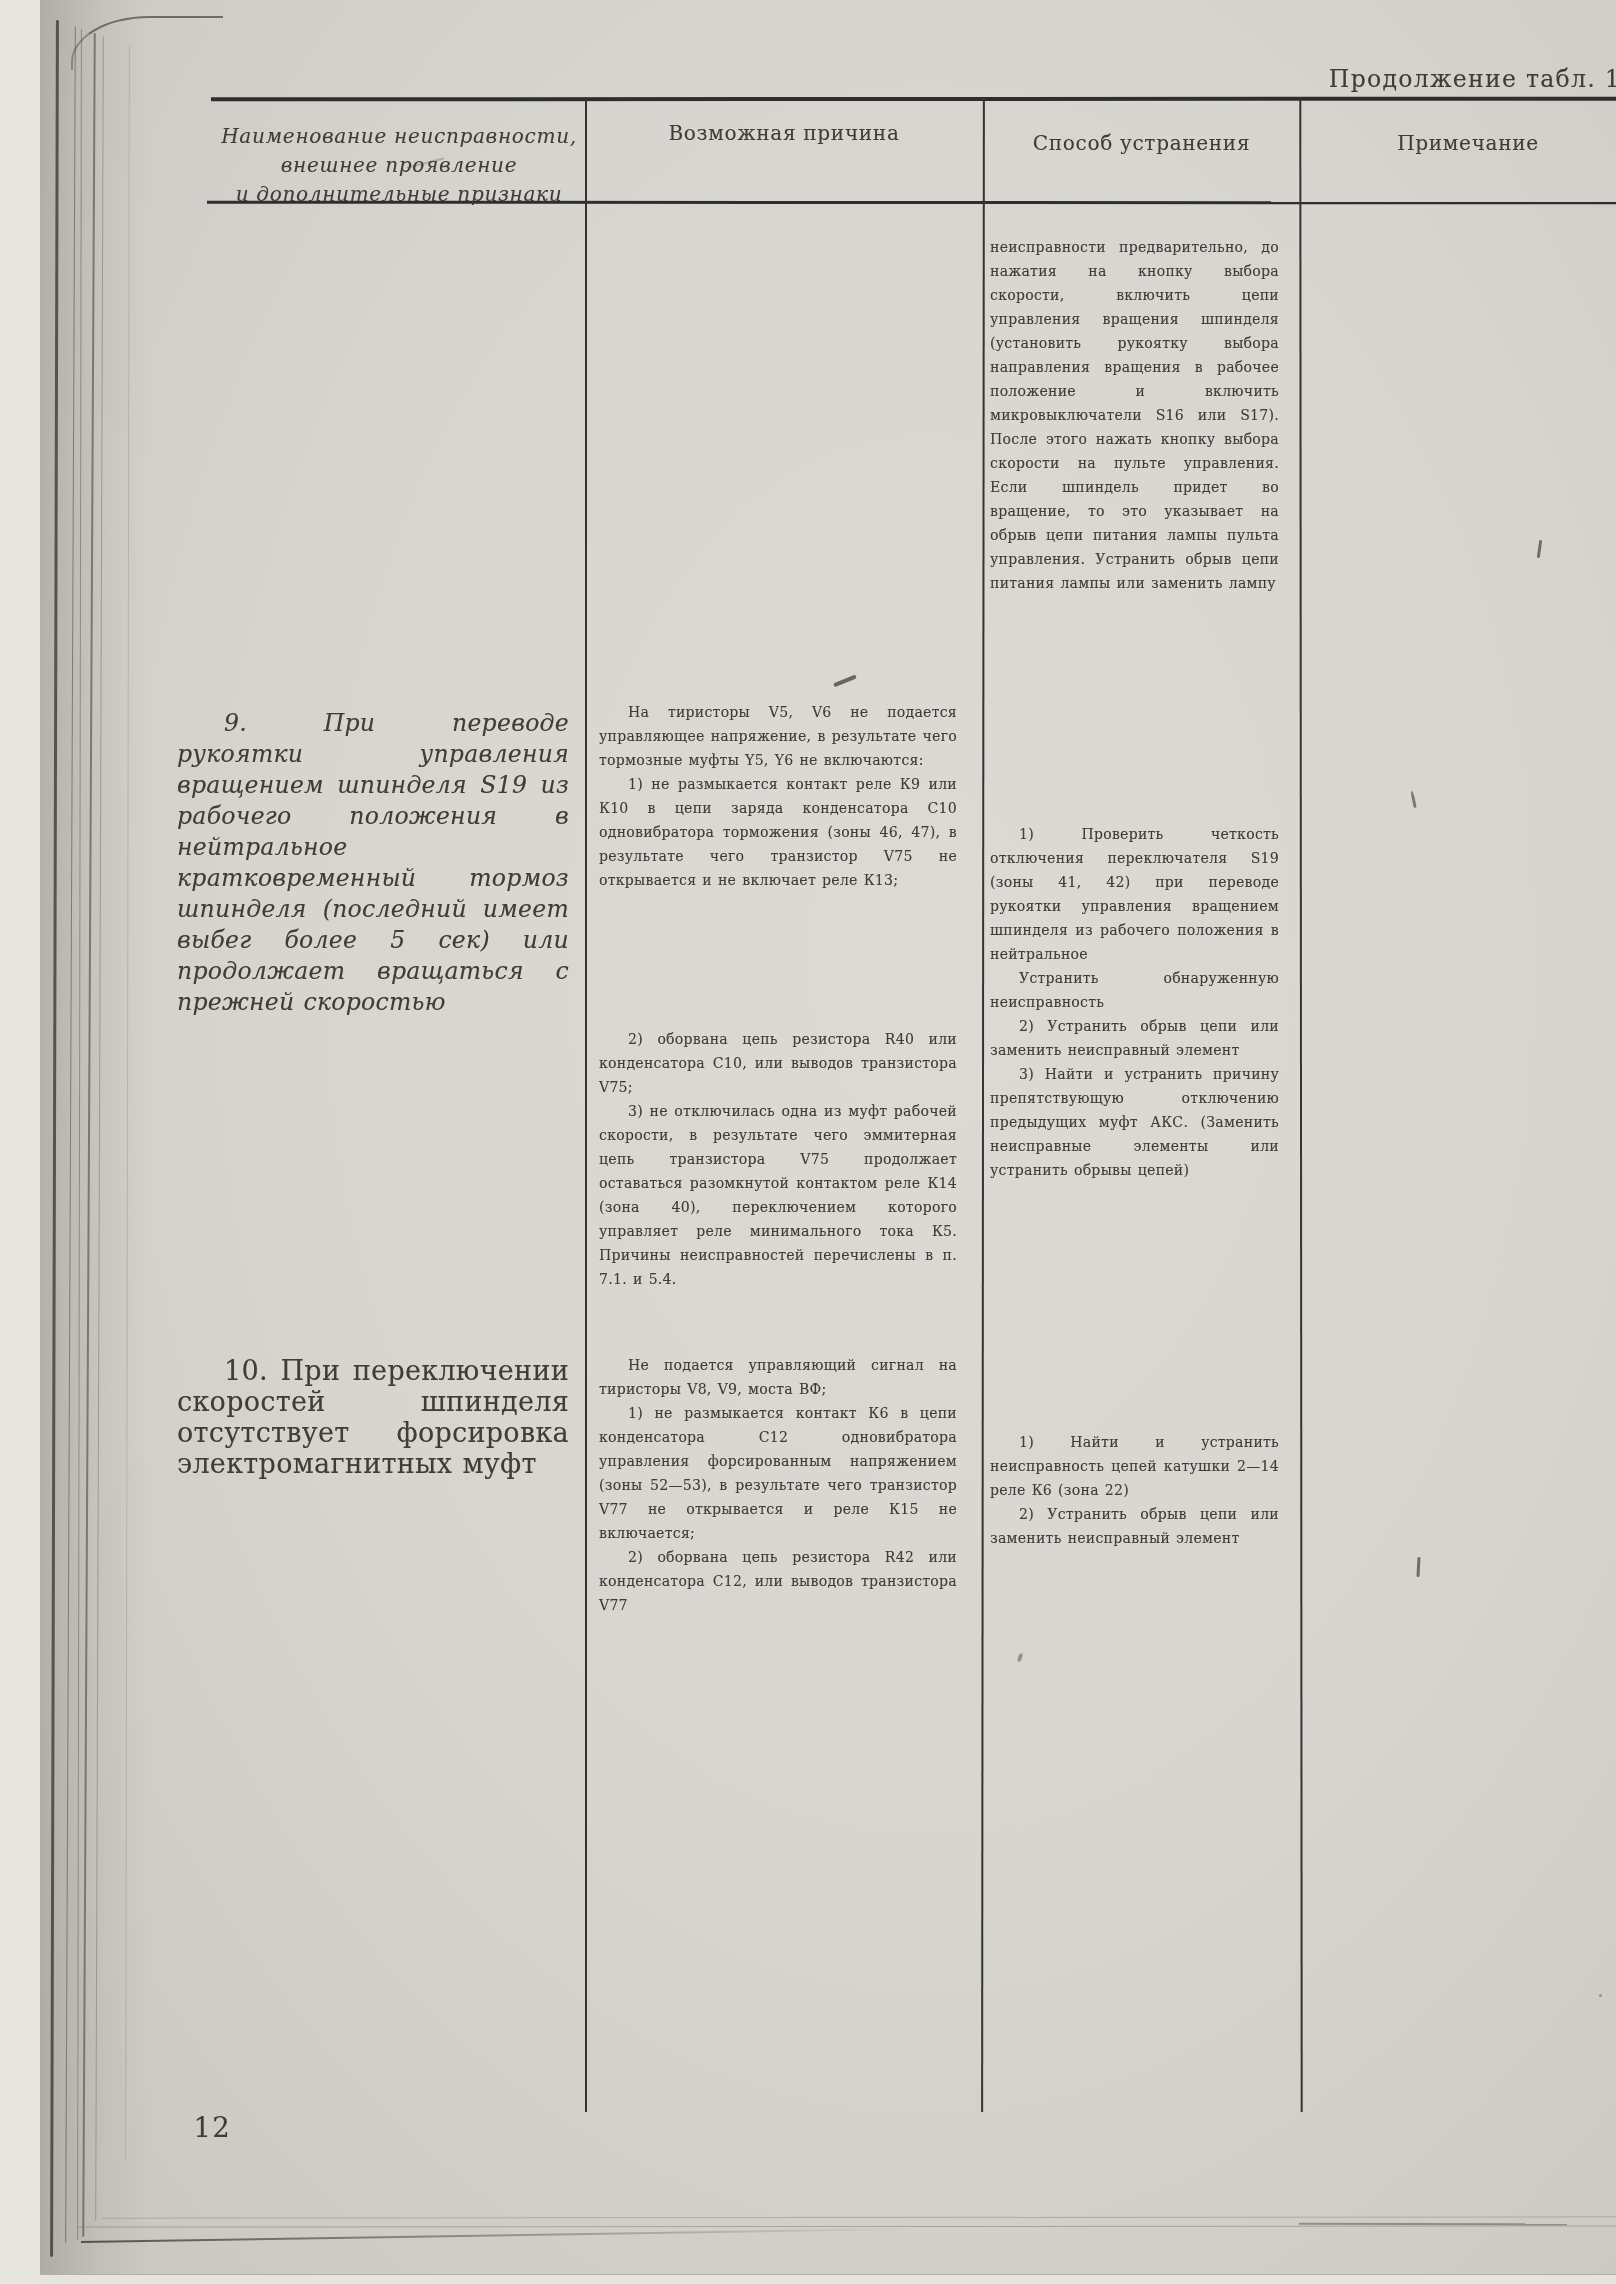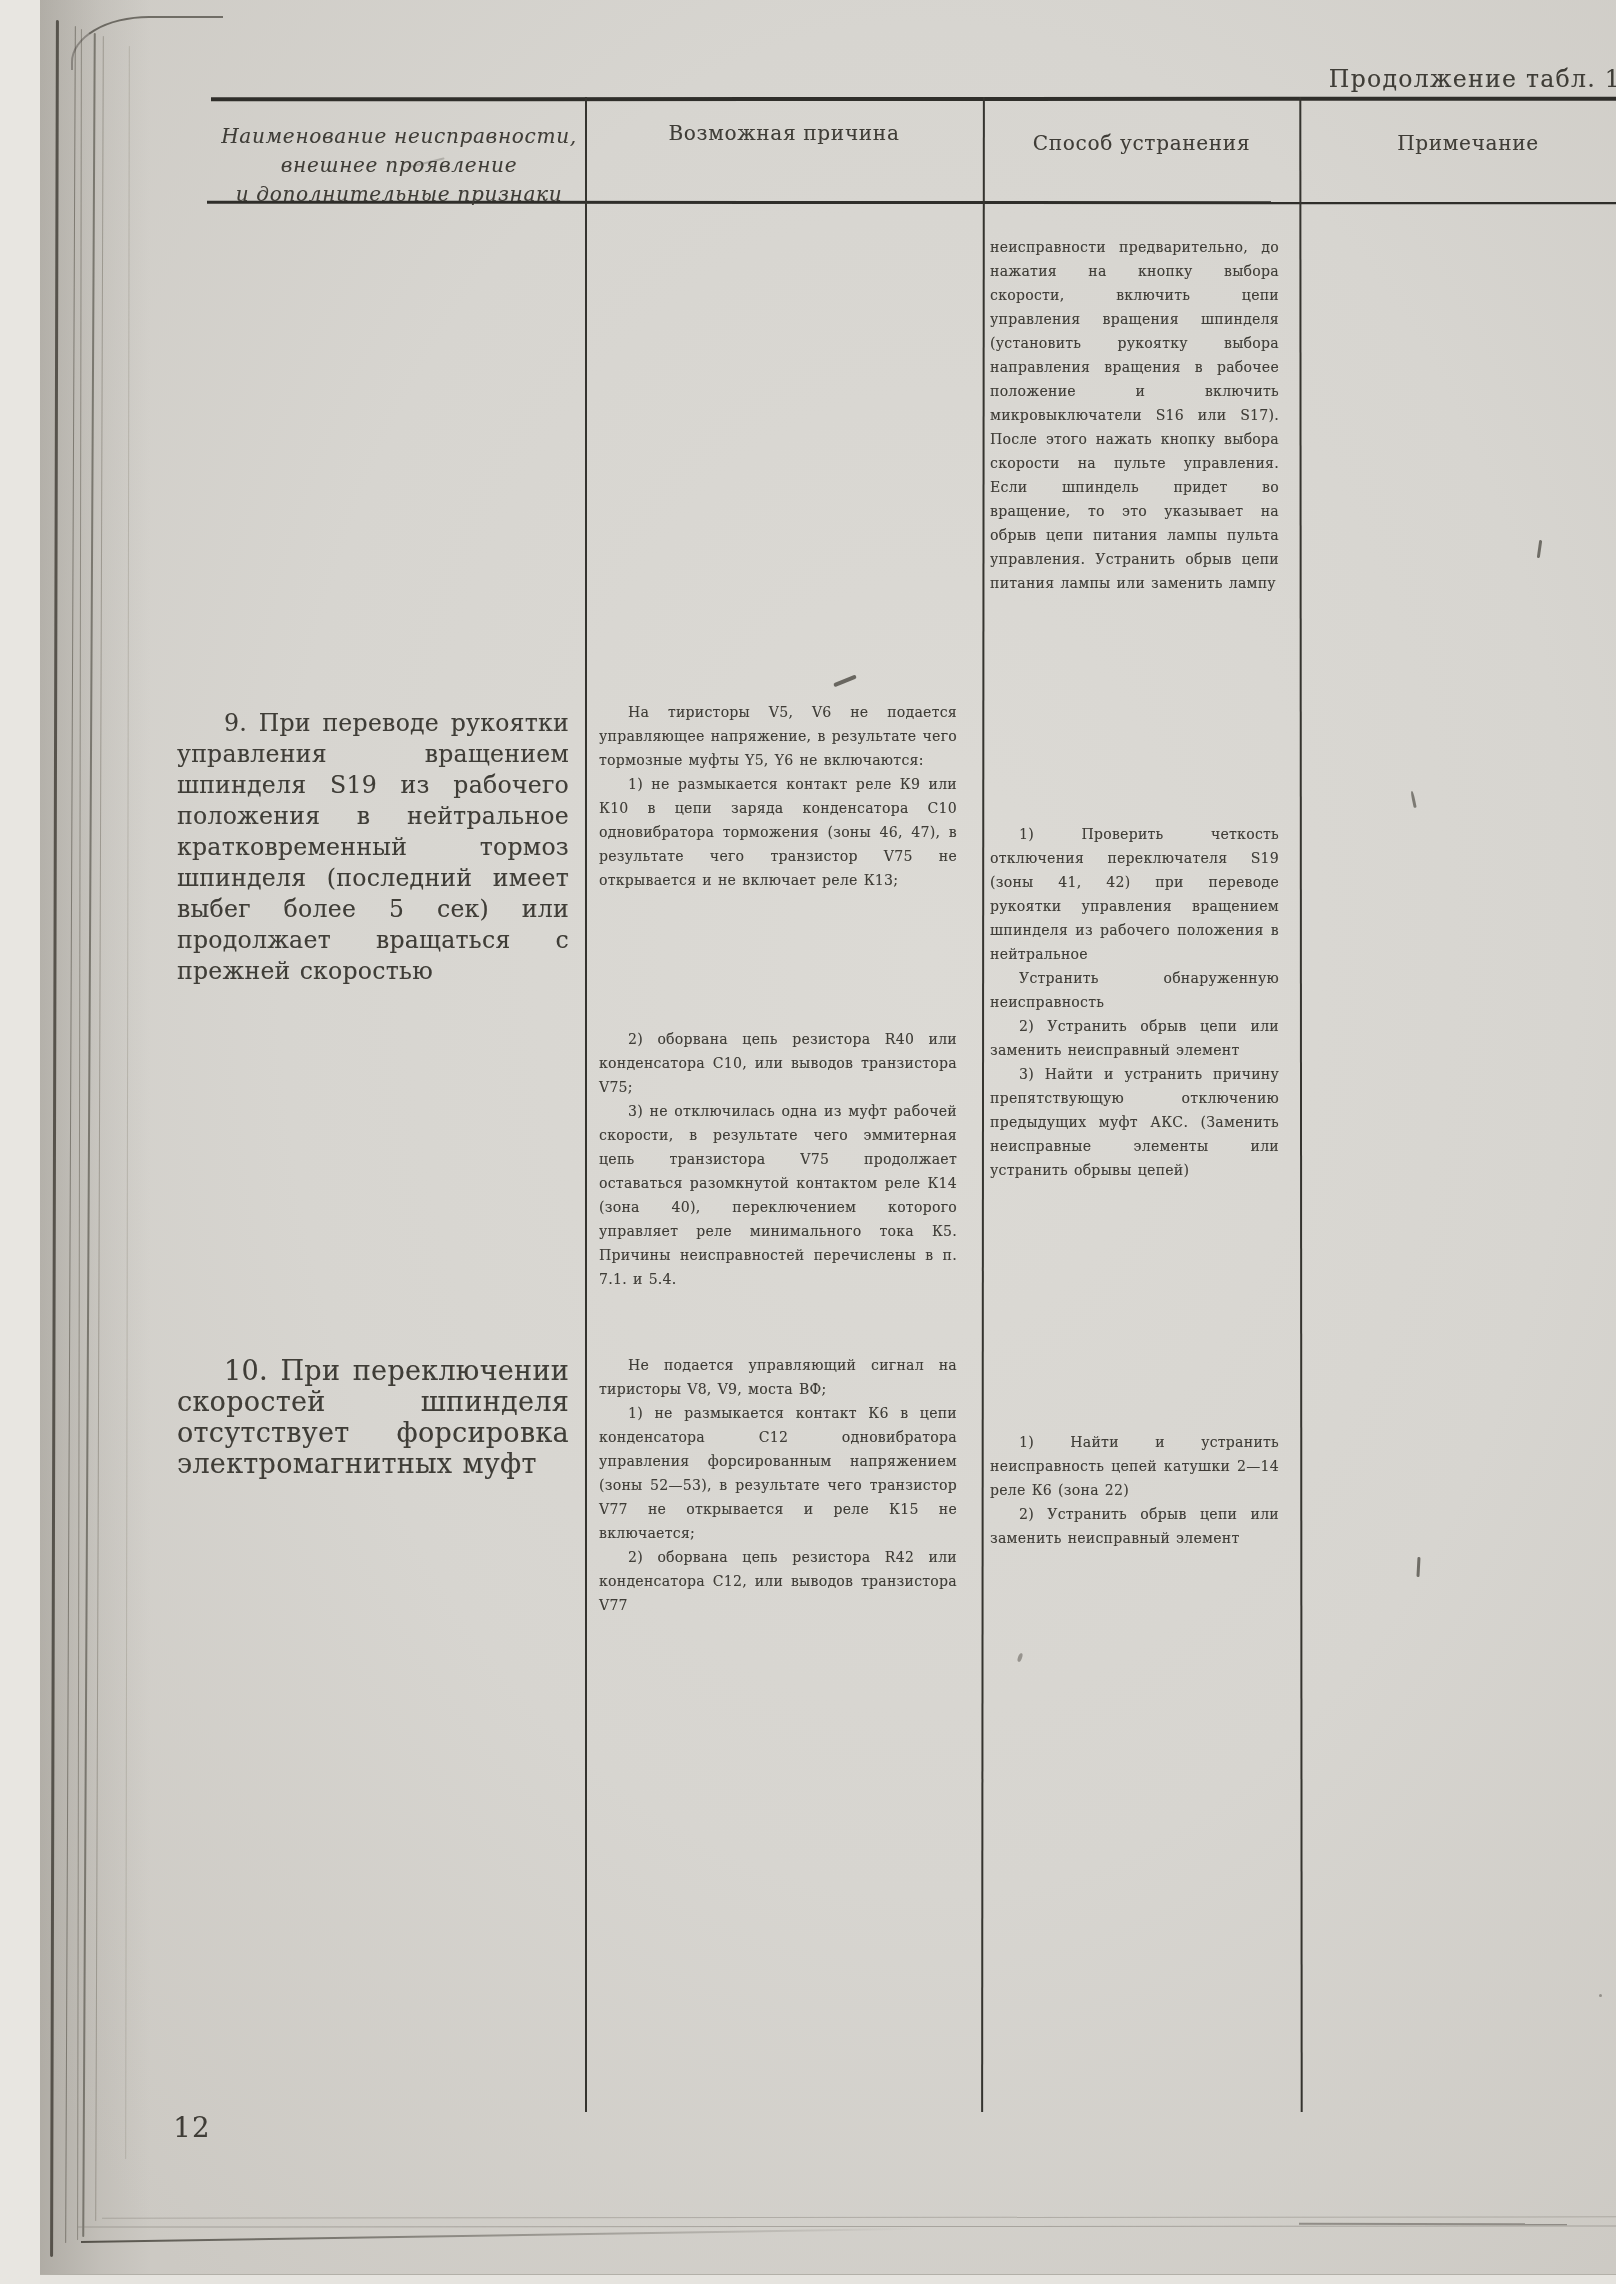--- a/index.html
+++ b/index.html
@@ -75,30 +75,30 @@
   .hdr {
     position:absolute; top:0; font-size:20px; line-height:29px;
     letter-spacing:0.7px; text-align:center; white-space:pre-line;
     text-shadow:0.2px 0.2px 0.4px rgba(63,61,55,.3);
   }
   .hdr1 { left:173px;  top:122px; width:372px;font-style:italic; }
   .hdr2 { left:551px;  top:119px; width:386px; }
   .hdr3 { left:947px; top:129px; width:309px; }
   .hdr4 { left:1266px; top:129px; width:324px; }
   .carryover    { left:950px; top:235px;  width:289px; }
-  .r9-name      { left:137px;  top:708px; width:392px; font-size:23.5px; line-height:31px; }
+  .r9-name      { left:137px;  top:708px; width:392px; font-size:23.5px; line-height:31px;font-style:italic; }
   .r9-name p    { text-indent:47px; }
   .r9-cause-a   { left:559px;  top:700px; width:358px; }
   .r9-cause-b   { left:559px;  top:1027px; width:358px; }
   .r9-remedy    { left:950px; top:822px; width:289px; }
   .r10-name     { left:137px;  top:1355px; width:392px; font-size:27px; line-height:31px; }
   .r10-name p   { text-indent:47px; }
   .r10-cause    { left:559px;  top:1353px; width:358px; }
   .r10-remedy   { left:950px; top:1430px; width:289px; }
-  .page-number  { left:113px;  top:2115px; width:78px; font-size:27.5px; text-align:center; letter-spacing:1.3px; }
+  .page-number  { left:113px;  top:2115px; width:78px; font-size:27.5px; text-align:right; letter-spacing:1.3px; }
 </style>
 </head>
 <body>
 
 <div class="page">
 
   <div class="edge-shade"></div>
   <div class="vbind b1"></div>
   <div class="vbind b2"></div>
   <div class="vbind b3"></div>

